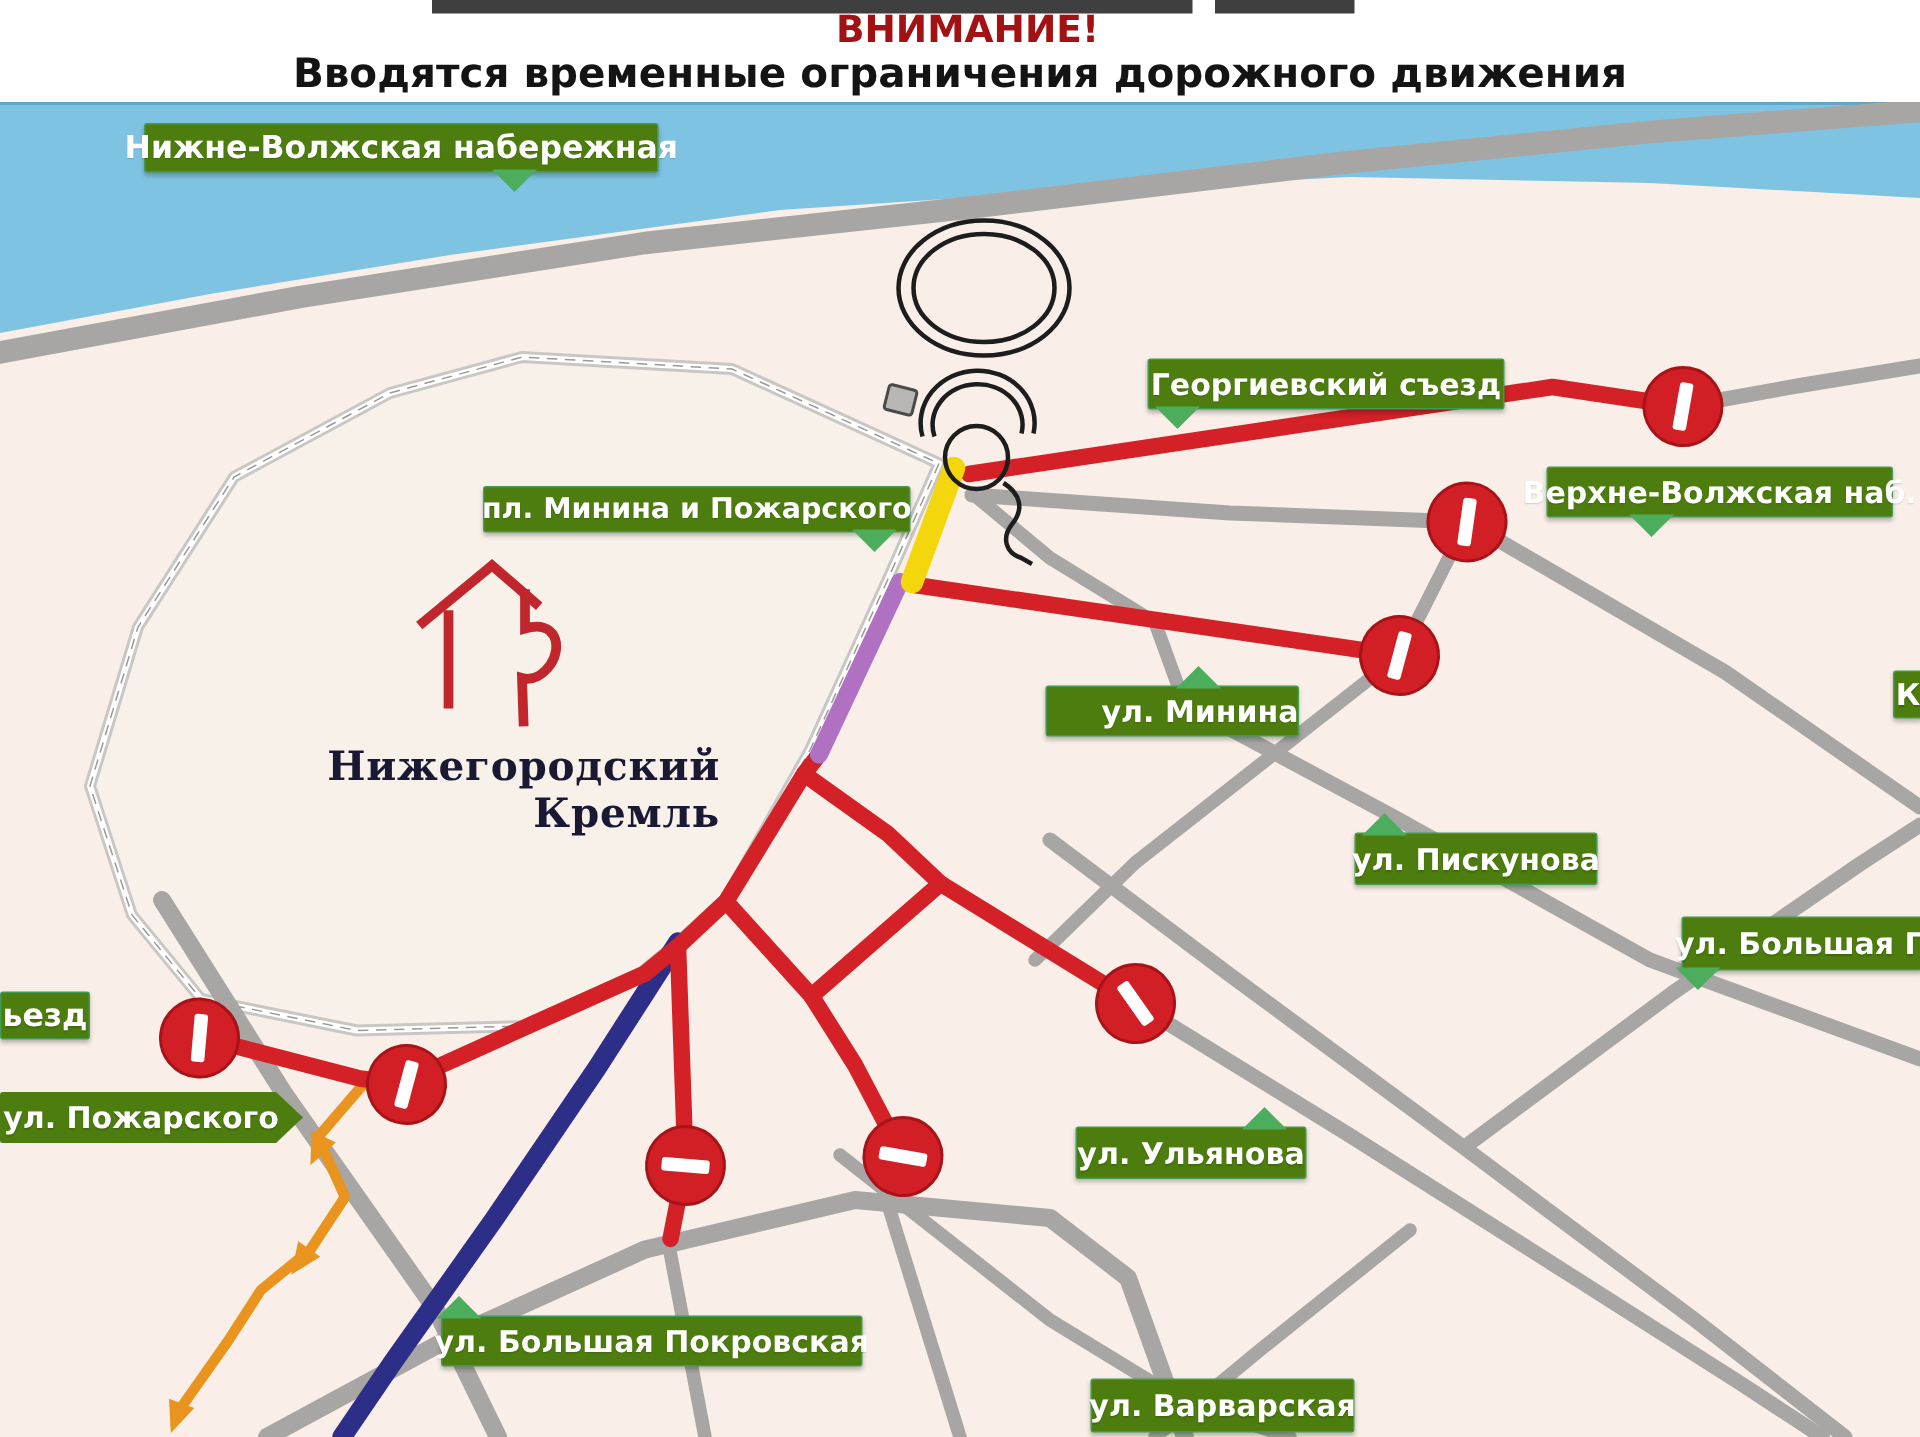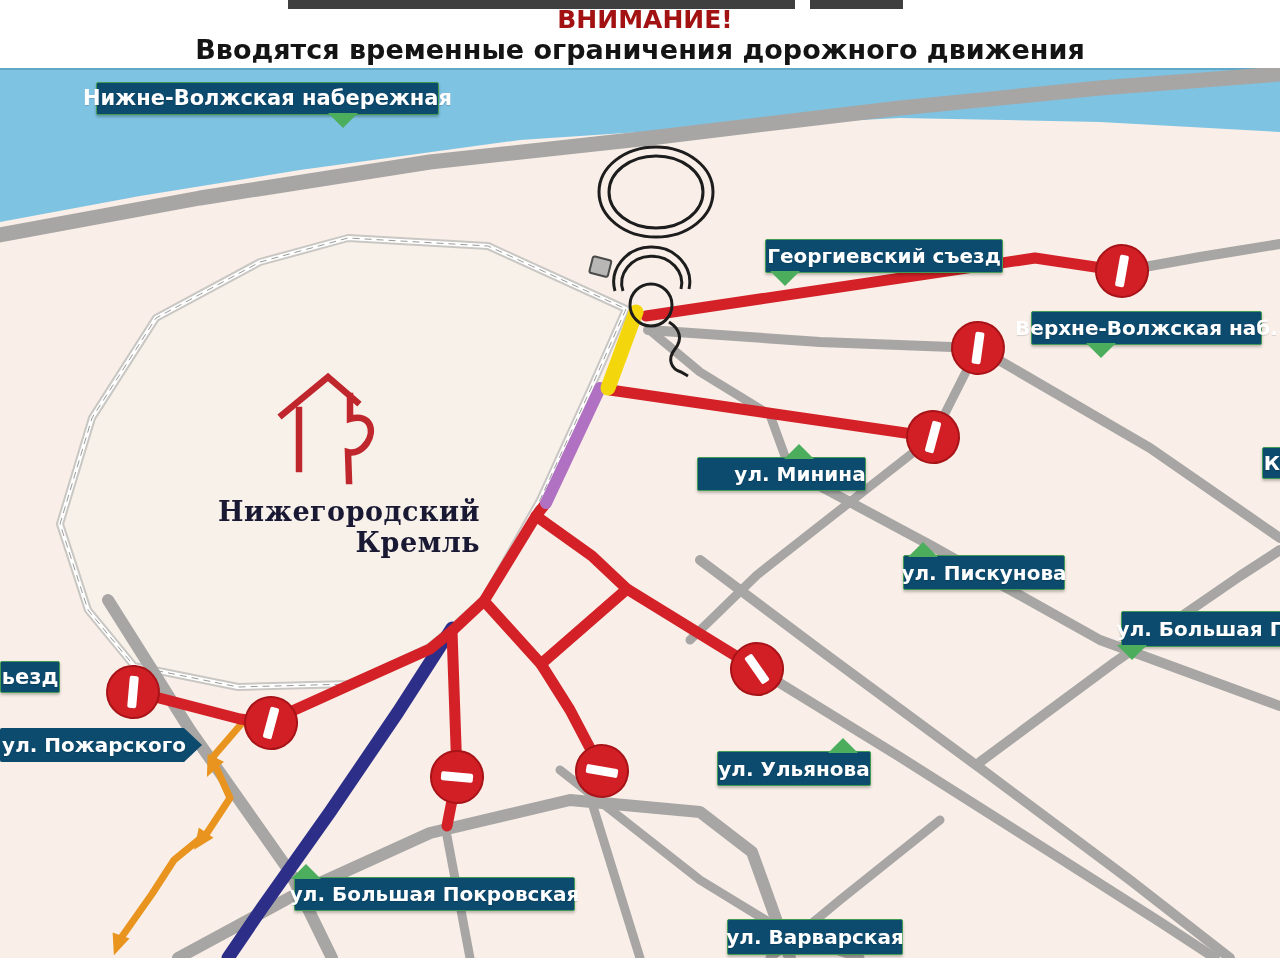--- a/index.html
+++ b/index.html
@@ -6,21 +6,21 @@
   #stage{position:relative;width:1280px;height:958px;overflow:hidden;
          font-family:"DejaVu Sans","Liberation Sans",sans-serif;background:#fff;}
   
   #header{position:absolute;left:0;top:0;width:1280px;height:68px;background:#ffffff;z-index:4;text-align:center;}
   #warning{margin-top:6px;font-size:25px;font-weight:bold;color:#a31212;line-height:1.1;padding-left:10px;}
   #subtitle{font-size:27px;font-weight:600;color:#141414;line-height:1.1;margin-top:1px;}
   .topbar{position:absolute;top:0;height:9px;background:#3f3f3f;z-index:5;}
   
   #mapsvg{position:absolute;left:0;top:0;z-index:1;}
   
-  .lbl{position:absolute;z-index:3;background:#0c4a6e;border:1px solid #419b50;border-radius:2px;
+  .lbl{position:absolute;z-index:3;background:#4d7c0f;border:1px solid #419b50;border-radius:2px;
        color:#ffffff;font-weight:bold;font-size:19px;line-height:1.0;white-space:nowrap;
        display:flex;align-items:center;justify-content:center;
        box-shadow:0 2px 3px rgba(0,0,0,.25);text-shadow:0 1px 1px rgba(0,0,0,.15);}
   .ptr{position:absolute;width:0;height:0;border:15px solid transparent;}
   .ptr-down {border-top-color:#4cae5c;bottom:-29px;}
   .ptr-up   {border-bottom-color:#4cae5c;top:-29px;}
   .arrowR{clip-path:polygon(0 0,calc(100% - 18px) 0,100% 50%,calc(100% - 18px) 100%,0 100%);
           padding-right:14px;border:none;}
   #kremlin-name{position:absolute;z-index:3;font-family:"DejaVu Serif","Liberation Serif",serif;
        font-weight:bold;font-size:27px;color:#191933;text-align:right;letter-spacing:.5px;}
@@ -124,20 +124,21 @@
         <path d="M350,396 L350,419 C371,413 375,431 367,443 C362,450 355,454 348,452 L349,481"></path>
       </g>
     </g>
   </svg>
 
   <div id="kremlin-name" style="left:160px;top:496px;width:320px;">Нижегородский Кремль</div>
 
 <div class="lbl" style="left: 96px; top: 82px; width: 341px; height: 31px; font-size: 21px;">Нижне-Волжская набережная<div class="ptr ptr-down" style="left: 231px;"></div></div>
     <div class="lbl" style="left: 1031px; top: 311px; width: 229px; height: 32px; font-size: 20px;">Верхне-Волжская наб.<div class="ptr ptr-down" style="left: 54px;"></div></div>
     <div class="lbl" style="left: 765px; top: 239px; width: 236px; height: 32px; font-size: 20px;">Георгиевский съезд<div class="ptr ptr-down" style="left: 4px;"></div></div>
+    <div class="lbl" style="left: 322px; top: 324px; width: 283px; height: 29px; font-size: 19px;">пл. Минина и Пожарского<div class="ptr ptr-down" style="left: 245px;"></div></div>
     <div class="lbl" style="left: 697px; top: 457px; width: 130px; height: 32px; font-size: 20px; padding-left: 37px;">ул. Минина<div class="ptr ptr-up" style="left: 86px;"></div></div>
     <div class="lbl" style="left: 903px; top: 555px; width: 160px; height: 33px; font-size: 20px;">ул. Пискунова<div class="ptr ptr-up" style="left: 4px;"></div></div>
     <div class="lbl" style="left: 1121px; top: 611px; width: 159px; height: 34px; font-size: 20px;">ул. Большая П<div class="ptr ptr-down" style="left: -5px;"></div></div>
     <div class="lbl" style="left: 717px; top: 751px; width: 152px; height: 33px; font-size: 20px;">ул. Ульянова<div class="ptr ptr-up" style="left: 110px;"></div></div>
     <div class="lbl arrowR" style="left: 0px; top: 728px; width: 188px; height: 34px; font-size: 20px;">ул. Пожарского</div>
     <div class="lbl" style="left: 294px; top: 877px; width: 279px; height: 32px; font-size: 20px;">ул. Большая Покровская<div class="ptr ptr-up" style="left: -4px;"></div></div>
     <div class="lbl" style="left: 727px; top: 919px; width: 174px; height: 34px; font-size: 20px;">ул. Варварская</div>
     <div class="lbl" style="left: 0px; top: 625px; width: 58px; height: 30px; font-size: 21px; margin-top: 36px;">ьезд</div>
     <div class="lbl" style="left: 1262px; top: 447px; width: 18px; height: 30px; font-size: 20px;">К</div>
     <div class="topbar" style="left: 288px; width: 507px;"></div>

